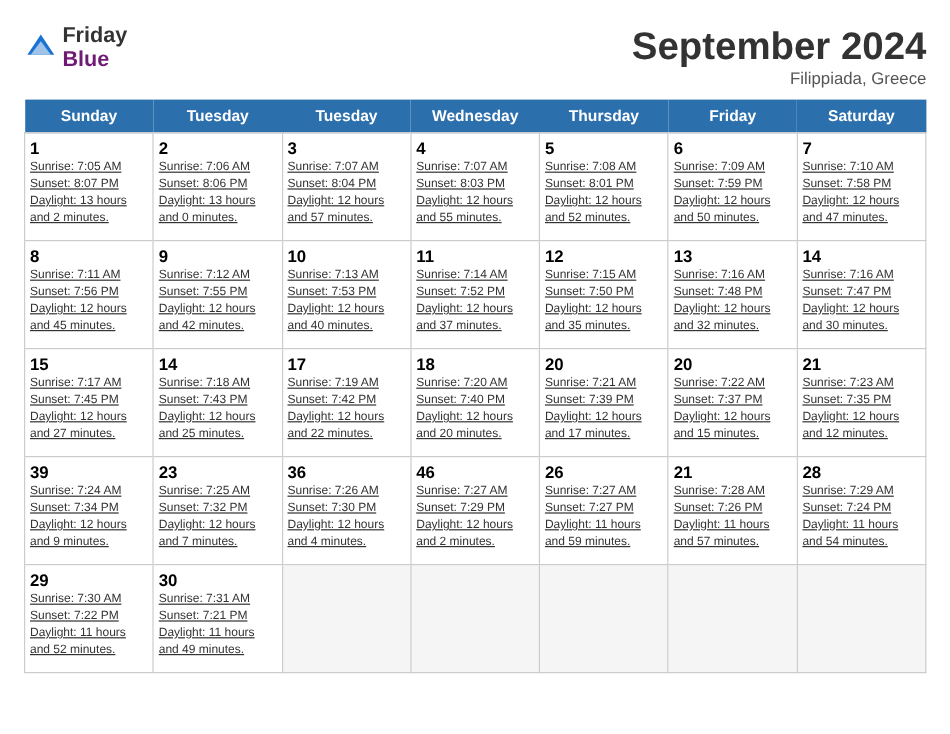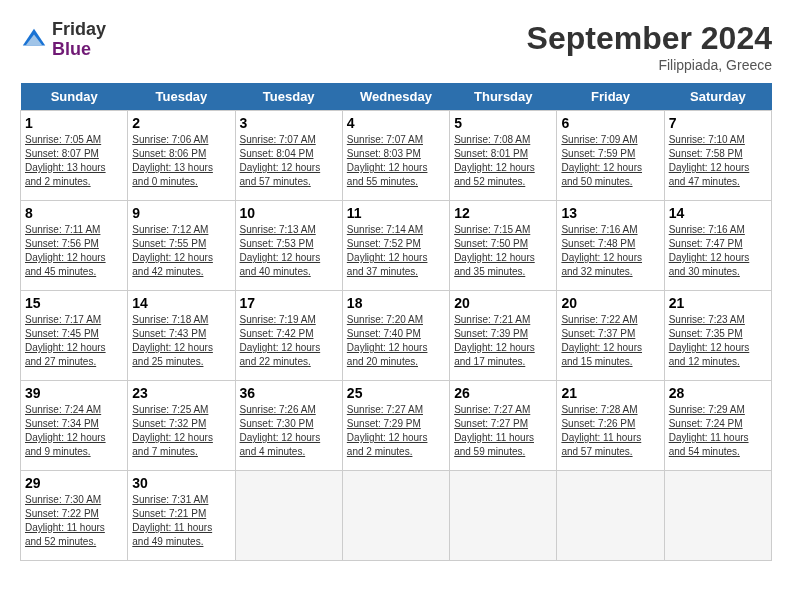--- a/index.html
+++ b/index.html
@@ -213,21 +213,21 @@
         </td>
         <td>
           <div class="day-number">23</div>
           <div class="day-info">Sunrise: 7:25 AM<br>Sunset: 7:32 PM<br>Daylight: 12 hours and 7 minutes.</div>
         </td>
         <td>
           <div class="day-number">36</div>
           <div class="day-info">Sunrise: 7:26 AM<br>Sunset: 7:30 PM<br>Daylight: 12 hours and 4 minutes.</div>
         </td>
         <td>
-          <div class="day-number">25</div>
+          <div class="day-number">46</div>
           <div class="day-info">Sunrise: 7:27 AM<br>Sunset: 7:29 PM<br>Daylight: 12 hours and 2 minutes.</div>
         </td>
         <td>
           <div class="day-number">26</div>
           <div class="day-info">Sunrise: 7:27 AM<br>Sunset: 7:27 PM<br>Daylight: 11 hours and 59 minutes.</div>
         </td>
         <td>
           <div class="day-number">21</div>
           <div class="day-info">Sunrise: 7:28 AM<br>Sunset: 7:26 PM<br>Daylight: 11 hours and 57 minutes.</div>
         </td>

